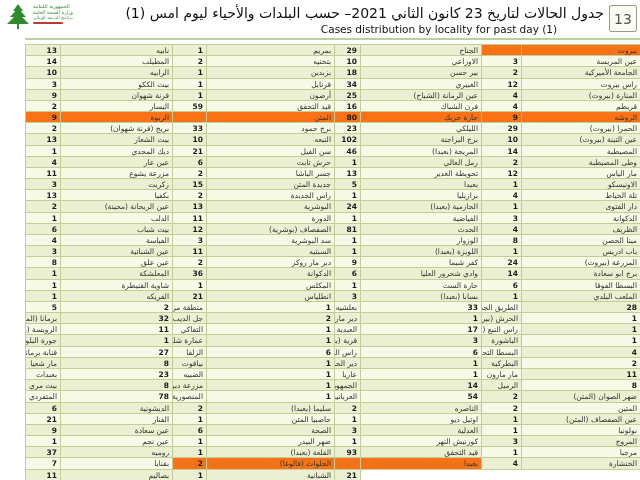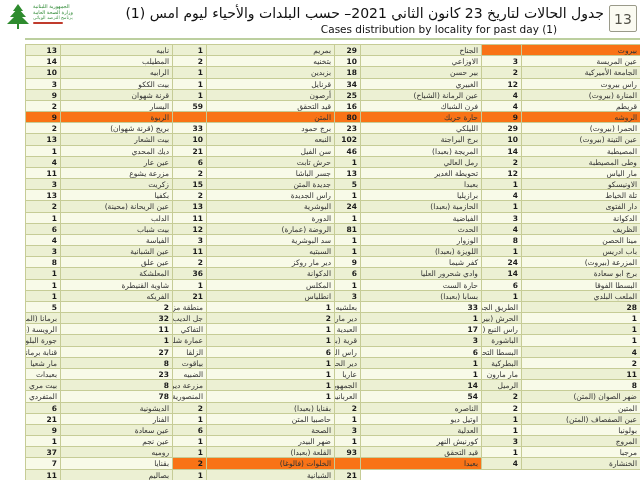--- a/index.html
+++ b/index.html
@@ -188,21 +188,21 @@
       <div class="cell name odd">الدلب</div>
       <div class="cell num odd">11</div>
       <div class="cell name odd">الدورة</div>
       <div class="cell num odd">1</div>
       <div class="cell name odd">الفياضية</div>
       <div class="cell num odd">3</div>
       <div class="cell name odd">الدكوانة</div>
       <div class="cell num even">6</div>
       <div class="cell name even">بيت شباب</div>
       <div class="cell num even">12</div>
-      <div class="cell name even">الروضة (عمارة)</div>
+      <div class="cell name even">الصفصاف (بوشرية)</div>
       <div class="cell num even">81</div>
       <div class="cell name even">الحدث</div>
       <div class="cell num even">4</div>
       <div class="cell name even">الظريف</div>
       <div class="cell num odd">4</div>
       <div class="cell name odd">الفياسة</div>
       <div class="cell num odd">3</div>
       <div class="cell name odd">سد البوشرية</div>
       <div class="cell num odd">1</div>
       <div class="cell name odd">الوزوار</div>
@@ -316,21 +316,21 @@
       <div class="cell num odd">78</div>
       <div class="cell name odd">المنصورية (المتن)</div>
       <div class="cell num odd">1</div>
       <div class="cell name odd">العربانية</div>
       <div class="cell num odd">54</div>
       <div class="cell num even">2</div>
       <div class="cell name even">ضهر الصوان (المتن)</div>
       <div class="cell num even">6</div>
       <div class="cell name even">الديشونية</div>
       <div class="cell num even">2</div>
-      <div class="cell name even">بقنايا (بعبدا)</div>
+      <div class="cell name even">سليما (بعبدا)</div>
       <div class="cell num even">2</div>
       <div class="cell name even">الناصره</div>
       <div class="cell num odd">2</div>
       <div class="cell name odd">المتين</div>
       <div class="cell num odd">21</div>
       <div class="cell name odd">الفنار</div>
       <div class="cell num odd">1</div>
       <div class="cell name odd">حاصبيا المتن</div>
       <div class="cell num odd">1</div>
       <div class="cell name odd">اوتيل ديو</div>

